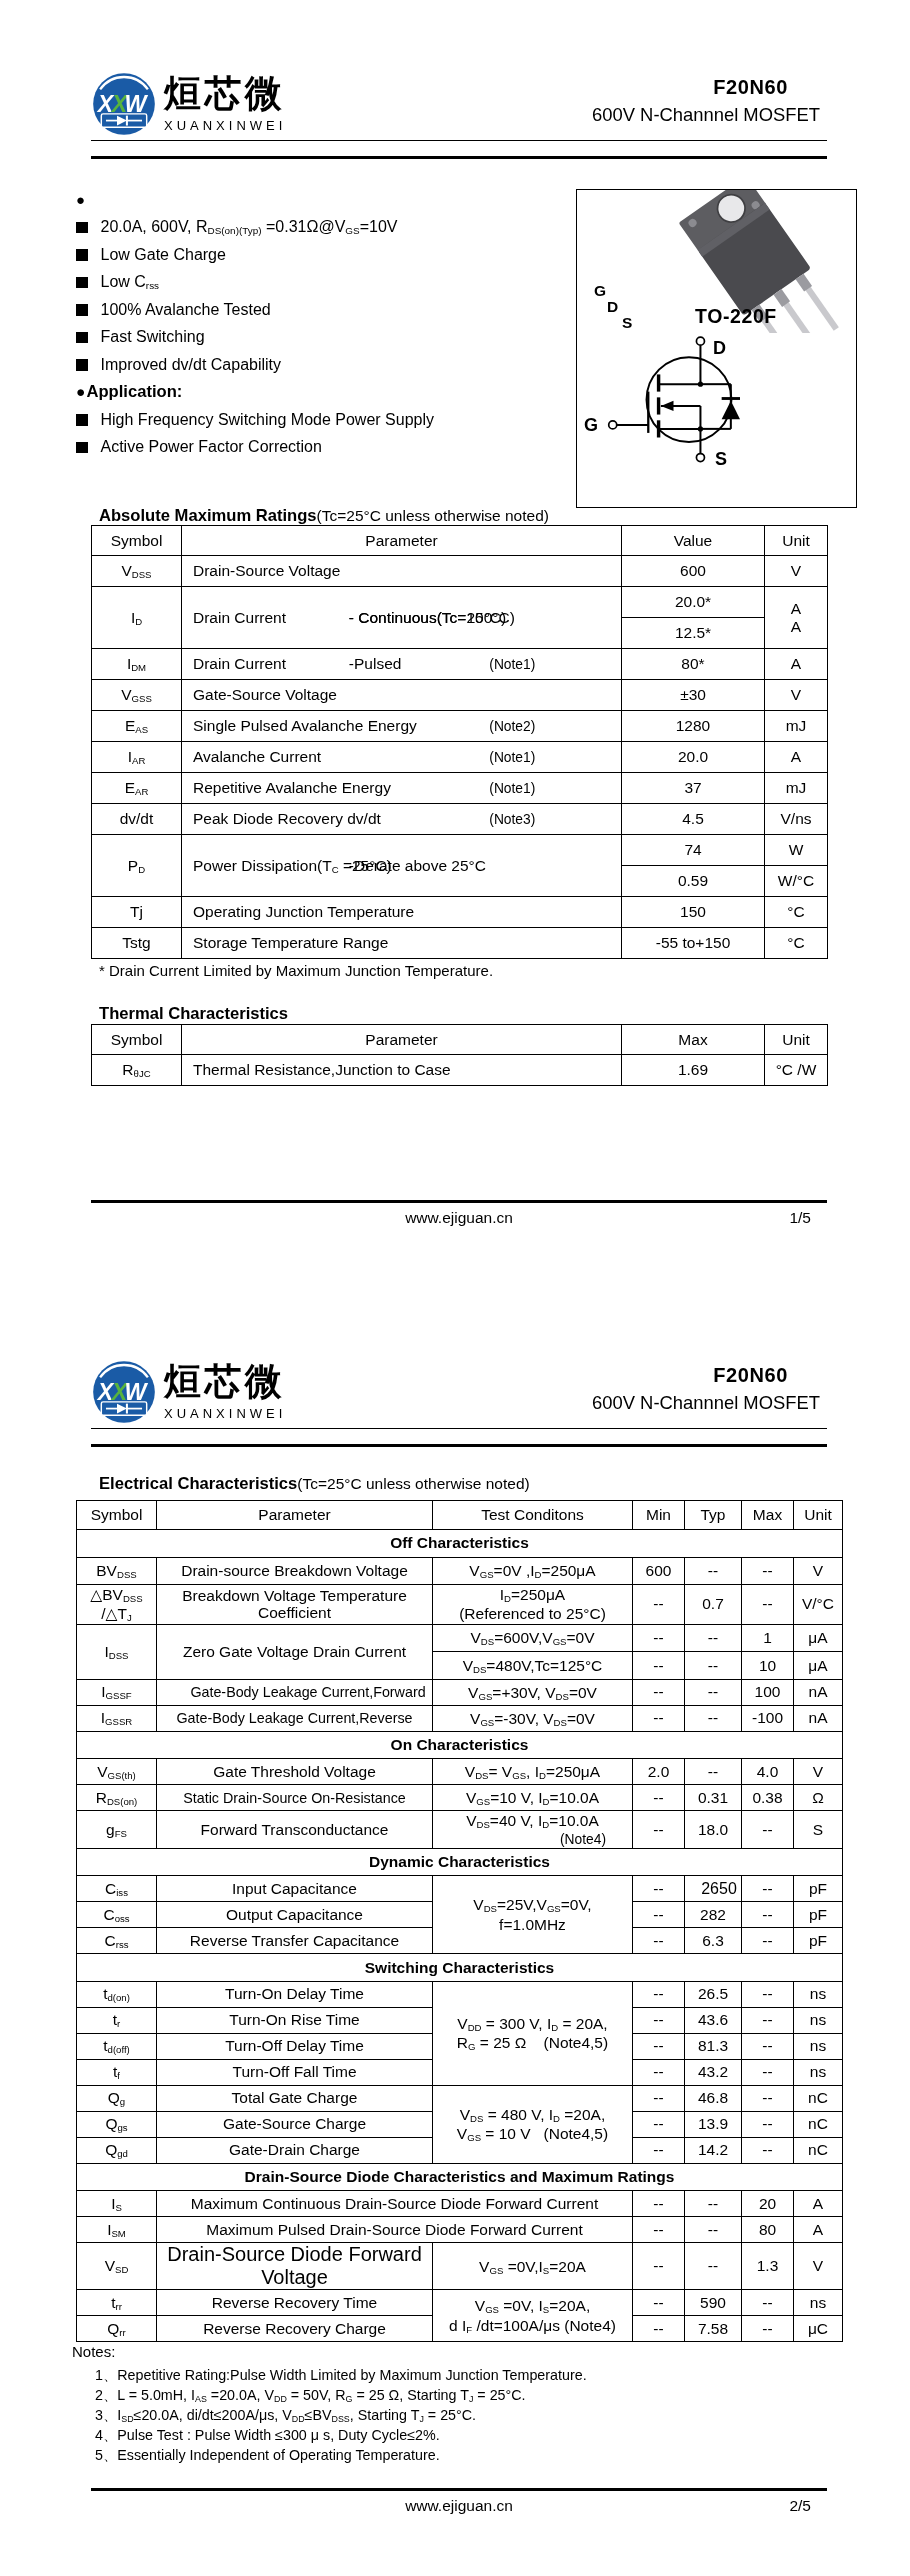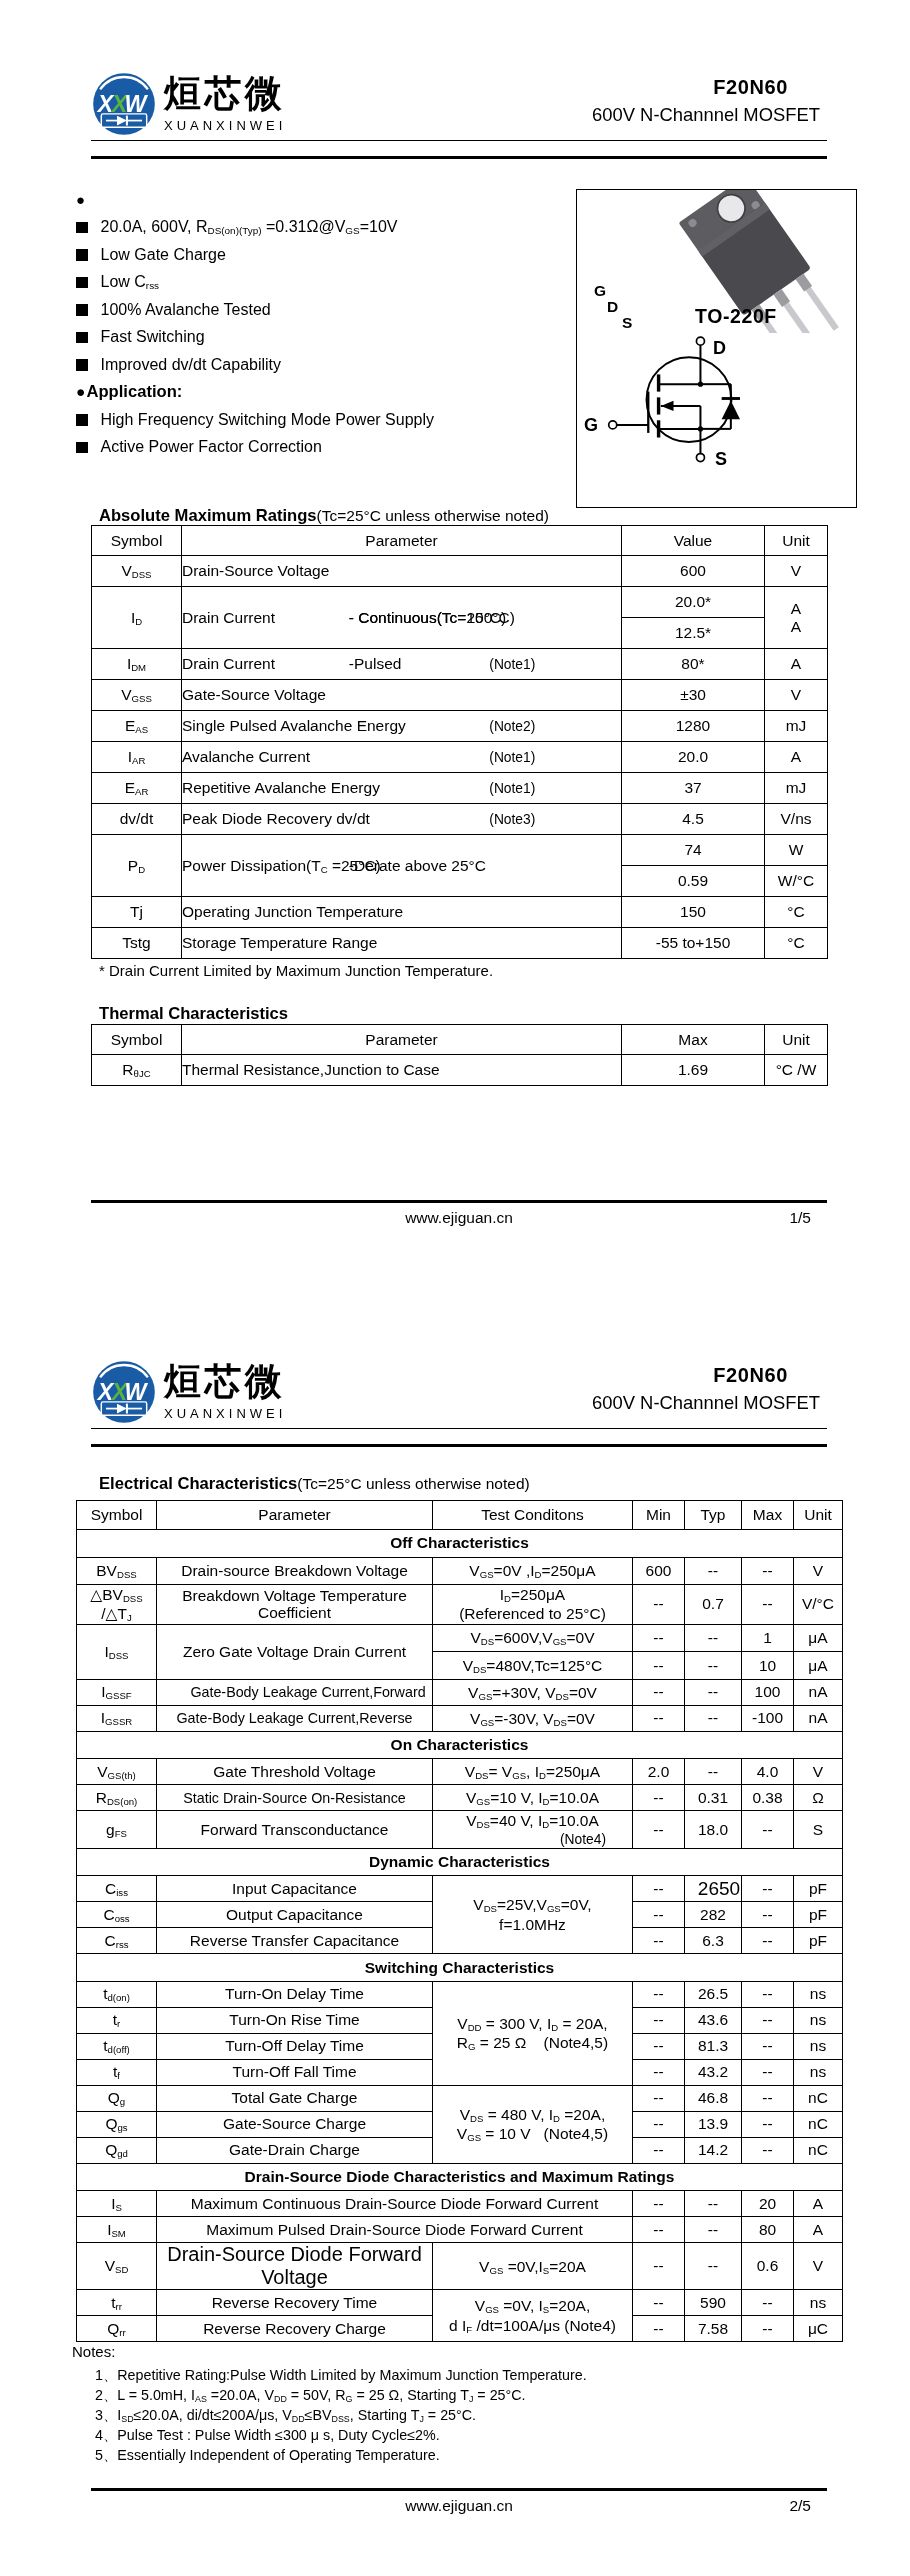--- a/index.html
+++ b/index.html
@@ -38,21 +38,21 @@
   .footnote{position:absolute;left:99px;font-size:15px;}
 
   
   table.t{border-collapse:collapse;table-layout:fixed;position:absolute;border:1.7px solid #000;}
   table.t td{border:1.1px solid #000;text-align:center;vertical-align:middle;font-size:15.5px;padding:0;overflow:hidden;}
   tr.h52{height:30px;} tr.h54{height:31px;} tr.h50{height:29px;} tr.h48{height:27.5px;}
   tr.h46{height:26px;} tr.h64{height:37px;} tr.h78{height:36px;}
   td.sym{font-size:16px;}
   sub{font-size:0.62em;vertical-align:-0.25em;line-height:0;}
   td.pc{position:relative;text-align:left;}
-  .pname{position:absolute;left:0;top:50%;transform:translateY(-50%);white-space:nowrap;}
+  .pname{position:absolute;left:11px;top:50%;transform:translateY(-50%);white-space:nowrap;}
   .pmid{position:absolute;left:38%;top:50%;transform:translateY(-50%);white-space:nowrap;}
   .pnote{position:absolute;left:70%;top:50%;transform:translateY(-50%);font-size:13.8px;white-space:nowrap;}
   .prow{position:relative;height:50%;}
   td.split{padding:0;}
   .half{height:50%;display:flex;align-items:center;justify-content:center;}
   td.section{text-align:left;font-weight:bold;font-size:16px;padding-left:8px;}
   td.param{text-align:left;padding-left:8px;line-height:1.15;}
   td.cond{text-align:left;padding-left:6.9px;line-height:1.25;}
   td.cond div{white-space:pre;}
   .cnote{text-align:right;padding-right:26px;font-size:13.8px;}
@@ -514,21 +514,21 @@
           <td class="section" colspan="7">Dynamic Characteristics</td>
         </tr>
     <tr class="h46">
       <td class="sym">C<sub>iss</sub></td>
       <td class="param">Input Capacitance</td>
       <td class="cond" rowspan="3">
             <div>V<sub>DS</sub>=25V,V<sub>GS</sub>=0V,</div>
             <div>f=1.0MHz</div>
           </td>
       <td>--</td>
-      <td style="font-size:19px;padding-left:12px;">2650</td>
+      <td style="font-size:16px;padding-left:12px;">2650</td>
       <td>--</td>
       <td>pF</td>
     </tr>
     <tr class="h46">
       <td class="sym">C<sub>oss</sub></td>
       <td class="param">Output Capacitance</td>
       <td>--</td>
       <td>282</td>
       <td>--</td>
       <td>pF</td>
@@ -626,21 +626,21 @@
       <td>--</td>
       <td>80</td>
       <td>A</td>
     </tr>
     <tr class="h46">
       <td class="sym">V<sub>SD</sub></td>
       <td class="param" style="font-size:20px;margin-top:11px;">Drain-Source Diode Forward Voltage</td>
       <td class="cond">V<sub>GS</sub> =0V,I<sub>S</sub>=20A</td>
       <td>--</td>
       <td>--</td>
-      <td>0.6</td>
+      <td>1.3</td>
       <td>V</td>
     </tr>
     <tr class="h46">
       <td class="sym">t<sub>rr</sub></td>
       <td class="param">Reverse Recovery Time</td>
       <td class="cond" rowspan="2">
             <div>V<sub>GS</sub> =0V, I<sub>S</sub>=20A,</div>
             <div>d I<sub>F</sub> /dt=100A/μs (Note4)</div>
           </td>
       <td>--</td>

